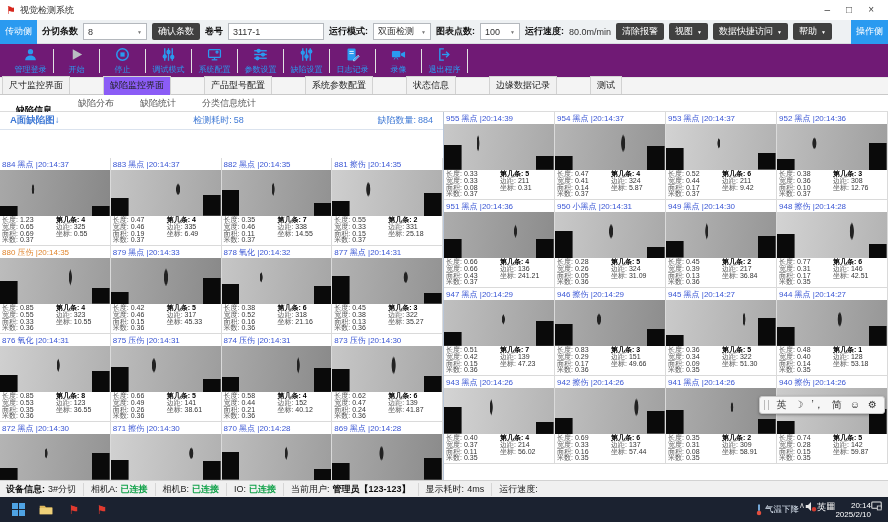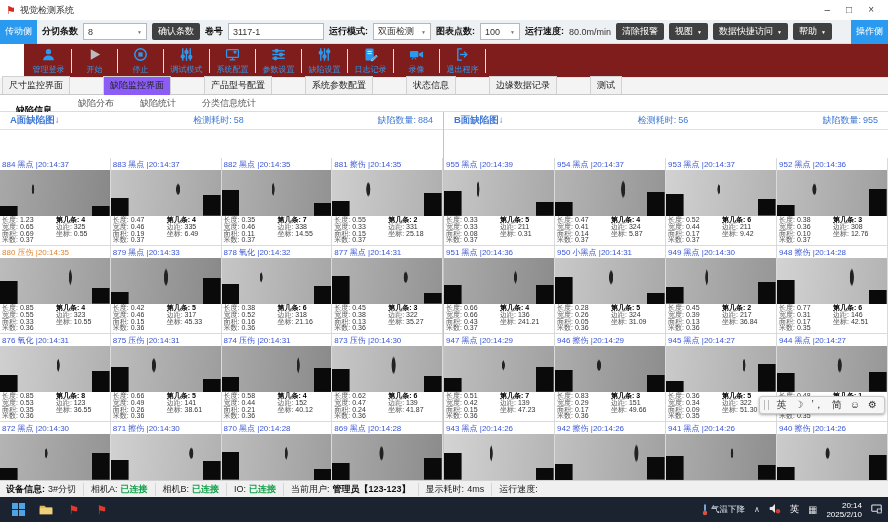--- a/index.html
+++ b/index.html
@@ -19,21 +19,21 @@
   .tlabel{font-weight:bold;color:#111;flex:none;}
   .combo{background:#fff;border:1px solid #b4b8bd;height:17px;display:flex;align-items:center;padding:0 4px;flex:none;color:#333;}
   .combo::after{content:"▼";font-size:5px;margin-left:auto;color:#777;padding-left:3px;}
   .tinput{height:17px;border:1px solid #b4b8bd;padding:0 4px;font-size:9px;color:#333;background:#fff;}
   .tbtn{background:#404040;color:#fff;border-radius:2px;height:17px;display:flex;align-items:center;padding:0 6px;flex:none;cursor:default;}
   .menu::after{content:"▼";font-size:5px;margin-left:4px;}
   .tval{color:#333;flex:none;}
   .spacer{flex:1;}
 
   
-  #toolbar2{height:34px;background:#7f1d1d;display:flex;align-items:center;border-bottom:1px solid #e6e6e6;padding-left:2px;margin-left:24px;}
+  #toolbar2{height:34px;background:#701a75;display:flex;align-items:center;border-bottom:1px solid #e6e6e6;padding-left:8px;}
   .abtn{width:45px;display:flex;flex-direction:column;align-items:center;justify-content:center;gap:1px;flex:none;}
   .aicon{height:16px;display:flex;align-items:center;}
   .aicon svg{width:15px;height:15px;}
   .albl{font-size:8px;color:#2a9af0;white-space:nowrap;}
   .asep{width:1px;height:24px;background:#e2e2e2;flex:none;}
 
   
   #tabs{height:17px;background:#f4f4f4;display:flex;align-items:flex-end;padding-left:2px;border-bottom:1px solid #c9c9c9;gap:32px;}
   .tab{font-size:9px;color:#222;padding:2px 6px 2px;background:#f1f1f1;border:1px solid #d2d2d2;border-bottom:none;margin-right:1px;white-space:nowrap;}
   .tab.active{background:#8b5cf6;position:relative;top:1px;padding-bottom:3px;}
@@ -72,21 +72,21 @@
   .sg:first-child{padding-left:0;}
   .sg.nob{border-right:none;}
   .slabel{font-weight:bold;color:#111;}
   .green{color:#12a24a;font-weight:bold;}
 
   
   #taskbar{height:25px;background:#1b2230;display:flex;align-items:center;color:#e8e8e8;padding:0 4px;}
   .tk{width:28px;text-align:center;flex:none;display:flex;align-items:center;justify-content:center;height:100%;}
   .flagico{color:#e03a2f;font-size:12px;line-height:1;}
   .flagico::before{content:"⚑";}
-  .tkright{margin-left:auto;display:flex;align-items:center;gap:9px;font-size:8px;padding-right:2px;}
+  .tkright{margin-left:auto;display:flex;gap:0;font-size:8px;padding-right:2px;}
   .tkweather{display:flex;align-items:center;gap:3px;color:#dfe9f5;font-size:8.5px;}
   .tkchev{color:#dadada;font-size:8px;}
   .tklang{color:#fff;font-size:9px;}
   .tkime{color:#dadada;font-size:10px;line-height:1;}
   .tkclock{text-align:right;line-height:9px;font-size:8px;color:#fff;}
   .tkclock span{display:block;}
 
   
   #ime{position:absolute;right:3px;top:396px;background:#f6f6f6;border:1px solid #c9c9c9;border-radius:3px;height:18px;display:flex;align-items:center;padding:0 7px 0 4px;gap:8px;box-shadow:0 1px 3px rgba(0,0,0,.35);z-index:5;}
   #ime::before{content:"";width:3px;height:10px;border-left:1px solid #bbb;border-right:1px solid #bbb;}
@@ -887,25 +887,20 @@
               <div>
                 <span class="ml">坐标:</span>
                 <span>57.40</span>
               </div>
             </div>
           </div>
         </div>
       </div>
     </div>
     <div class="panel">
-      <div class="phead">
-        <span class="ptitle">B面缺陷图↓</span>
-        <span class="pstat"><span>检测耗时:</span><span class="pv">56</span></span>
-        <span class="pstat"><span>缺陷数量:</span><span class="pv">955</span></span>
-      </div>
       <div class="cells">
         <div class="cell">
           <div class="clabel"><span>955</span> <span>黑点</span> |<span>20:14:39</span></div>
           <div class="thumb" style="--g1:rgb(200,200,200);--g2:rgb(168,168,168);--sx:31%;--blh:54%;--brh:30%;--sw:2px;--sh:11px"></div>
           <div class="meta">
             <div class="mc">
               <div>
                 <span class="ml">长度:</span>
                 <span>0.33</span>
               </div>

